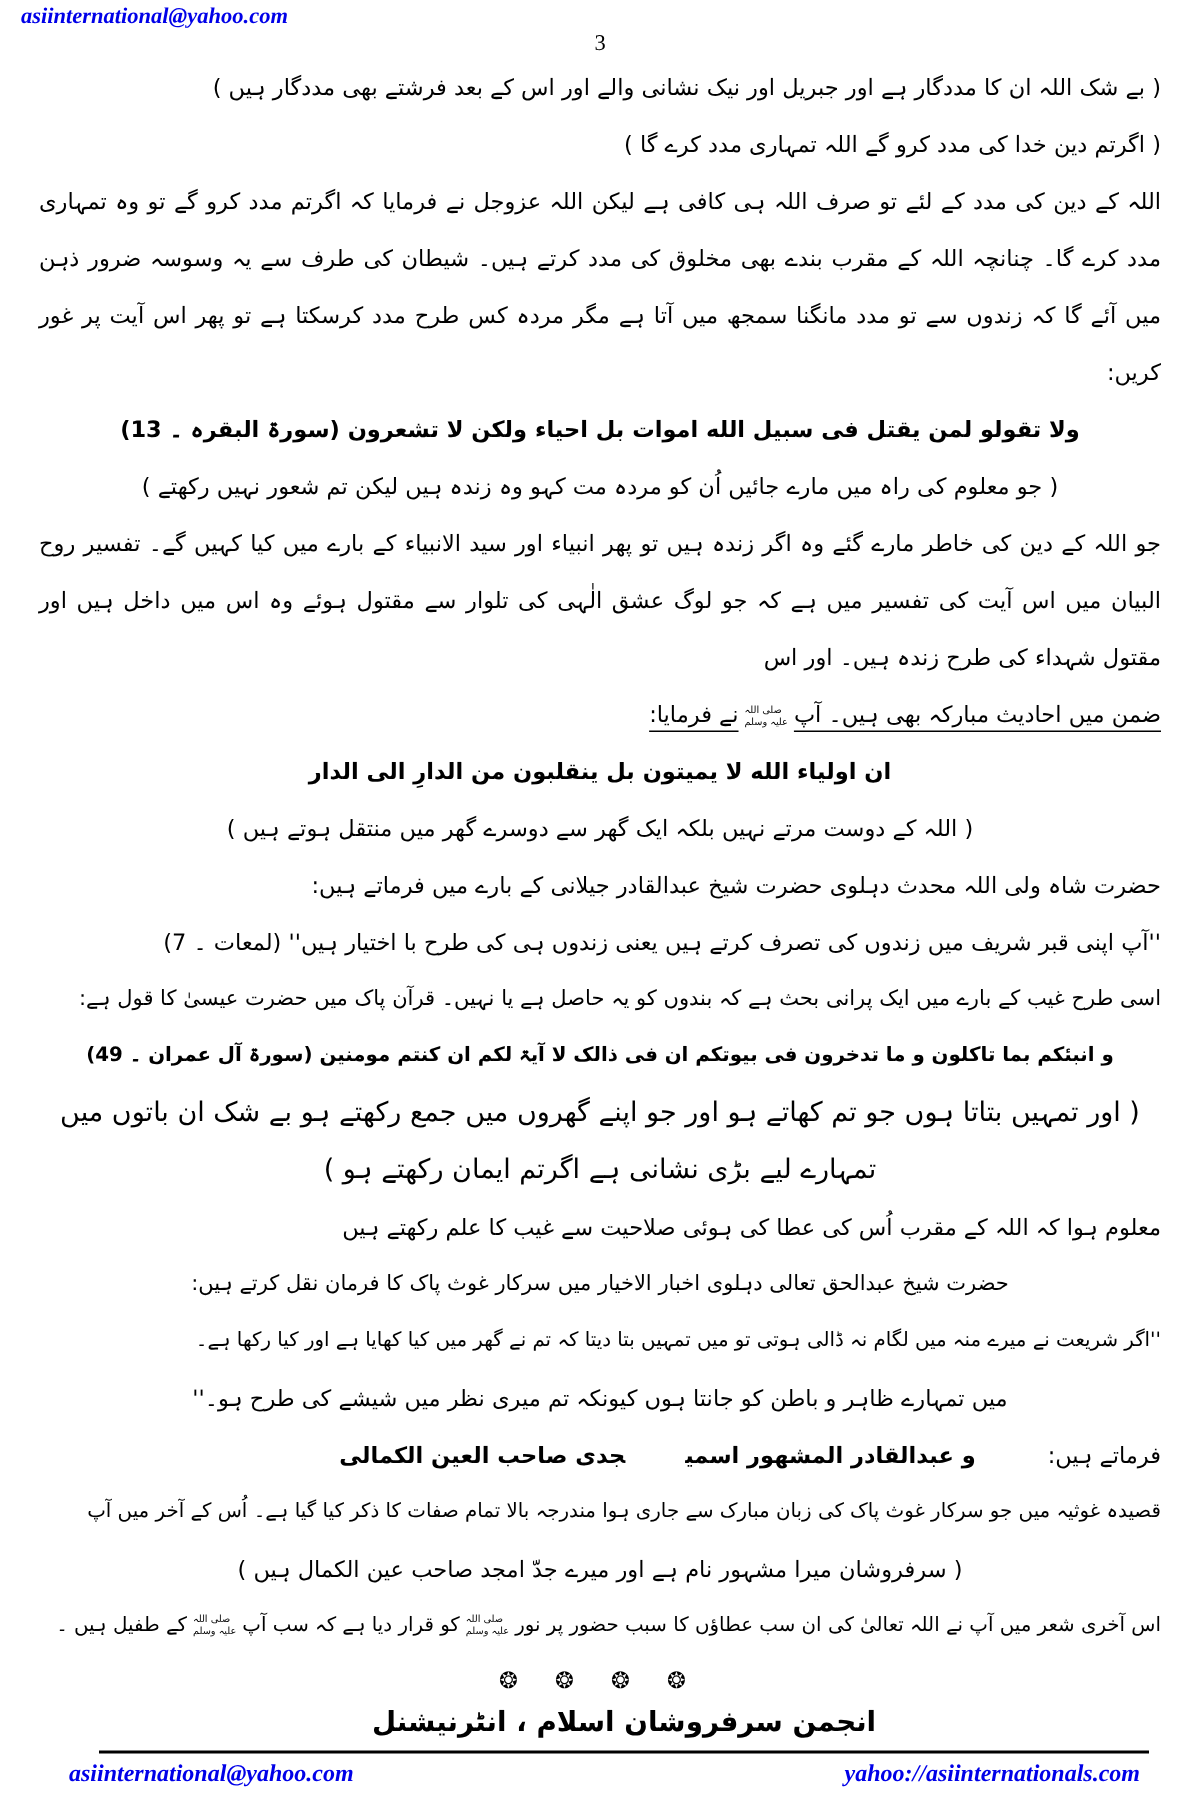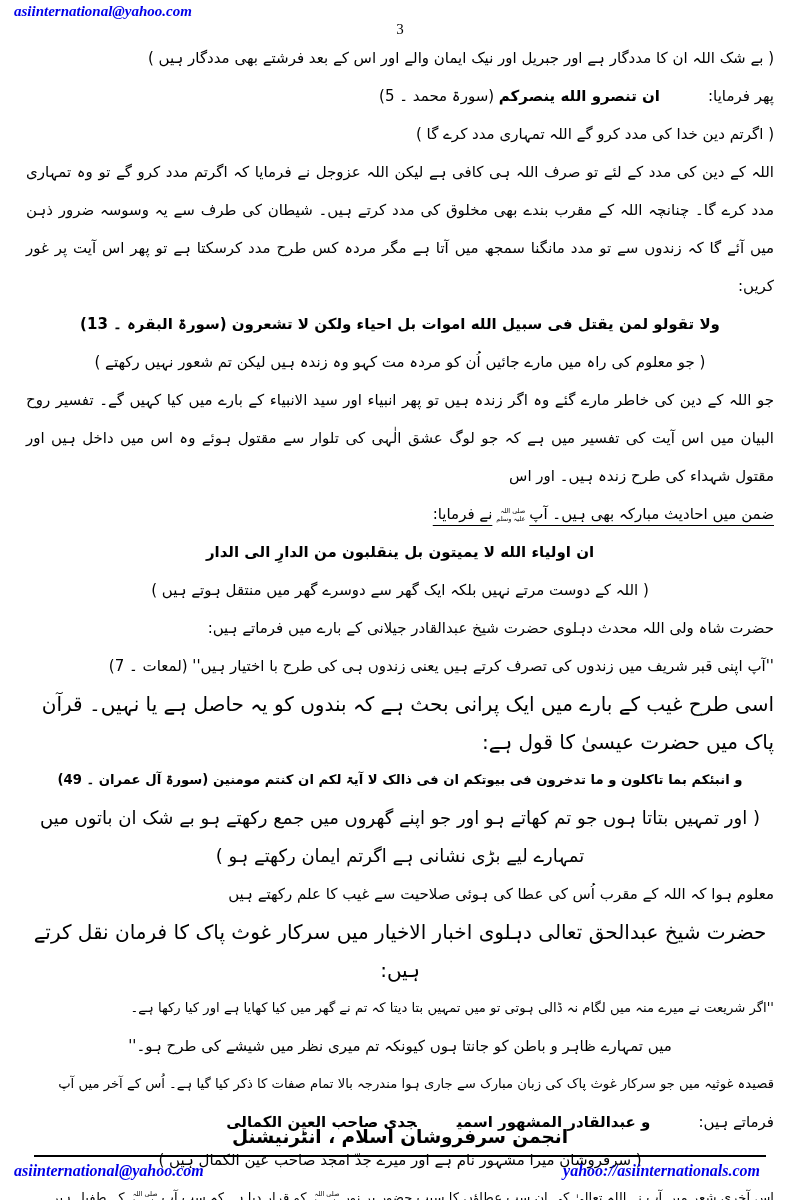--- a/index.html
+++ b/index.html
@@ -26,38 +26,38 @@
     direction:ltr;text-align:center;
     font-family:"Liberation Serif",serif;
     font-size:15px;padding-top:19px;line-height:20px;
   }
   
   .line{font-size:15px;line-height:38px;}
   .right{text-align:right;}
   .center{text-align:center;}
   .just{text-align:justify;}
   .arabic{font-weight:bold;}
-  .sz14{font-size:20px;}
+  .sz14{font-size:14px;}
   .sz13{font-size:13.2px;}
   .sz12{font-size:18px;}
   .gapL{margin-left:48px;}
   .gapM{margin-left:40px;}
   .ulined{text-decoration:underline;text-underline-offset:6px;}
   .durood{
     display:inline-block;direction:rtl;
     font-size:6.5px;line-height:1.25;font-weight:normal;
-    text-align:right;vertical-align:-2px;margin:0 4px;
+    text-align:left;vertical-align:-2px;margin:0 4px;
     text-decoration:none;
   }
   .stars{
     text-align:center;font-size:15px;letter-spacing:10px;
     line-height:30px;margin-top:2px;
   }
   
-  .footer{position:absolute;left:0;right:0;bottom:20px;}
+  .footer{position:absolute;left:0;right:0;bottom:8px;padding-left:32px;}
   .footer-title{
     text-align:center;direction:rtl;
     font-weight:bold;font-size:18.5px;line-height:30px;
   }
   .footer-rule{
     border:0;border-top:2px solid #000;
     margin:3px 34px 0 34px;
   }
   .footer-row{
     display:flex;justify-content:space-between;align-items:baseline;
@@ -71,26 +71,22 @@
 </style>
 </head>
 <body>
 
 <div class="header-email">asiinternational@yahoo.com</div>
 
 <div class="page">
 
   <div class="page-num">3</div>
 
-  <div class="line right">( بے شک اللہ ان کا مددگار ہے اور جبریل اور نیک ایمان والے اور اس کے بعد فرشتے بھی مددگار ہیں )</div>
+  <div class="line right">( بے شک اللہ ان کا مددگار ہے اور جبریل اور نیک نشانی والے اور اس کے بعد فرشتے بھی مددگار ہیں )</div>
 
-  <div class="line right">
-    <span class="gapL">پھر فرمایا:</span><span class="arabic">ان تنصرو الله ینصرکم</span>
-    <span>(سورۃ محمد ۔ 5)</span>
-  </div>
 
   <div class="line right">( اگرتم دین خدا کی مدد کرو گے اللہ تمہاری مدد کرے گا )</div>
 
   <div class="line just">اللہ کے دین کی مدد کے لئے تو صرف اللہ ہی کافی ہے لیکن اللہ عزوجل نے فرمایا کہ اگرتم مدد کرو گے تو وہ تمہاری مدد کرے گا۔ چنانچہ اللہ کے مقرب بندے بھی مخلوق کی مدد کرتے ہیں۔ شیطان کی طرف سے یہ وسوسہ ضرور ذہن میں آئے گا کہ زندوں سے تو مدد مانگنا سمجھ میں آتا ہے مگر مردہ کس طرح مدد کرسکتا ہے تو پھر اس آیت پر غور کریں:</div>
 
   <div class="line center arabic">ولا تقولو لمن یقتل فی سبیل الله اموات بل احیاء ولکن لا تشعرون (سورۃ البقرہ ۔ 13)</div>
 
   <div class="line center">( جو معلوم کی راہ میں مارے جائیں اُن کو مردہ مت کہو وہ زندہ ہیں لیکن تم شعور نہیں رکھتے )</div>
 
   <div class="line just">جو اللہ کے دین کی خاطر مارے گئے وہ اگر زندہ ہیں تو پھر انبیاء اور سید الانبیاء کے بارے میں کیا کہیں گے۔ تفسیر روح البیان میں اس آیت کی تفسیر میں ہے کہ جو لوگ عشق الٰہی کی تلوار سے مقتول ہوئے وہ اس میں داخل ہیں اور مقتول شہداء کی طرح زندہ ہیں۔ اور اس</div>
@@ -114,25 +110,25 @@
   <div class="line center sz12">( اور تمہیں بتاتا ہوں جو تم کھاتے ہو اور جو اپنے گھروں میں جمع رکھتے ہو بے شک ان باتوں میں تمہارے لیے بڑی نشانی ہے اگرتم ایمان رکھتے ہو )</div>
 
   <div class="line right">معلوم ہوا کہ اللہ کے مقرب اُس کی عطا کی ہوئی صلاحیت سے غیب کا علم رکھتے ہیں</div>
 
   <div class="line center sz14">حضرت شیخ عبدالحق تعالی دہلوی اخبار الاخیار میں سرکار غوث پاک کا فرمان نقل کرتے ہیں:</div>
 
   <div class="line right sz13">''اگر شریعت نے میرے منہ میں لگام نہ ڈالی ہوتی تو میں تمہیں بتا دیتا کہ تم نے گھر میں کیا کھایا ہے اور کیا رکھا ہے۔</div>
 
   <div class="line center">میں تمہارے ظاہر و باطن کو جانتا ہوں کیونکہ تم میری نظر میں شیشے کی طرح ہو۔''</div>
 
-  <div class="line right sz13">قصیدہ غوثیہ میں جو سرکار غوث پاک کی زبان مبارک سے جاری ہوا مندرجہ بالا تمام صفات کا ذکر کیا گیا ہے۔ اُس کے آخر میں آپ</div>
-
   <div class="line right">
     <span class="gapL">فرماتے ہیں:</span><span class="arabic gapM">و عبدالقادر المشهور اسمی</span><span class="arabic">جدی صاحب العین الکمالی</span>
   </div>
+
+  <div class="line right sz13">قصیدہ غوثیہ میں جو سرکار غوث پاک کی زبان مبارک سے جاری ہوا مندرجہ بالا تمام صفات کا ذکر کیا گیا ہے۔ اُس کے آخر میں آپ</div>
 
   <div class="line center">( سرفروشان میرا مشہور نام ہے اور میرے جدّ امجد صاحب عین الکمال ہیں )</div>
 
   <div class="line right sz13">
     <span>اس آخری شعر میں آپ نے اللہ تعالیٰ کی ان سب عطاؤں کا سبب حضور پر نور</span><span class="durood"><span>صلی اللہ</span><br><span>علیہ وسلم</span></span><span>کو قرار دیا ہے کہ سب آپ</span><span class="durood"><span>صلی اللہ</span><br><span>علیہ وسلم</span></span><span>کے طفیل ہیں ۔</span>
   </div>
 
   <div class="stars">❂ ❂ ❂ ❂</div>
 
 </div>

